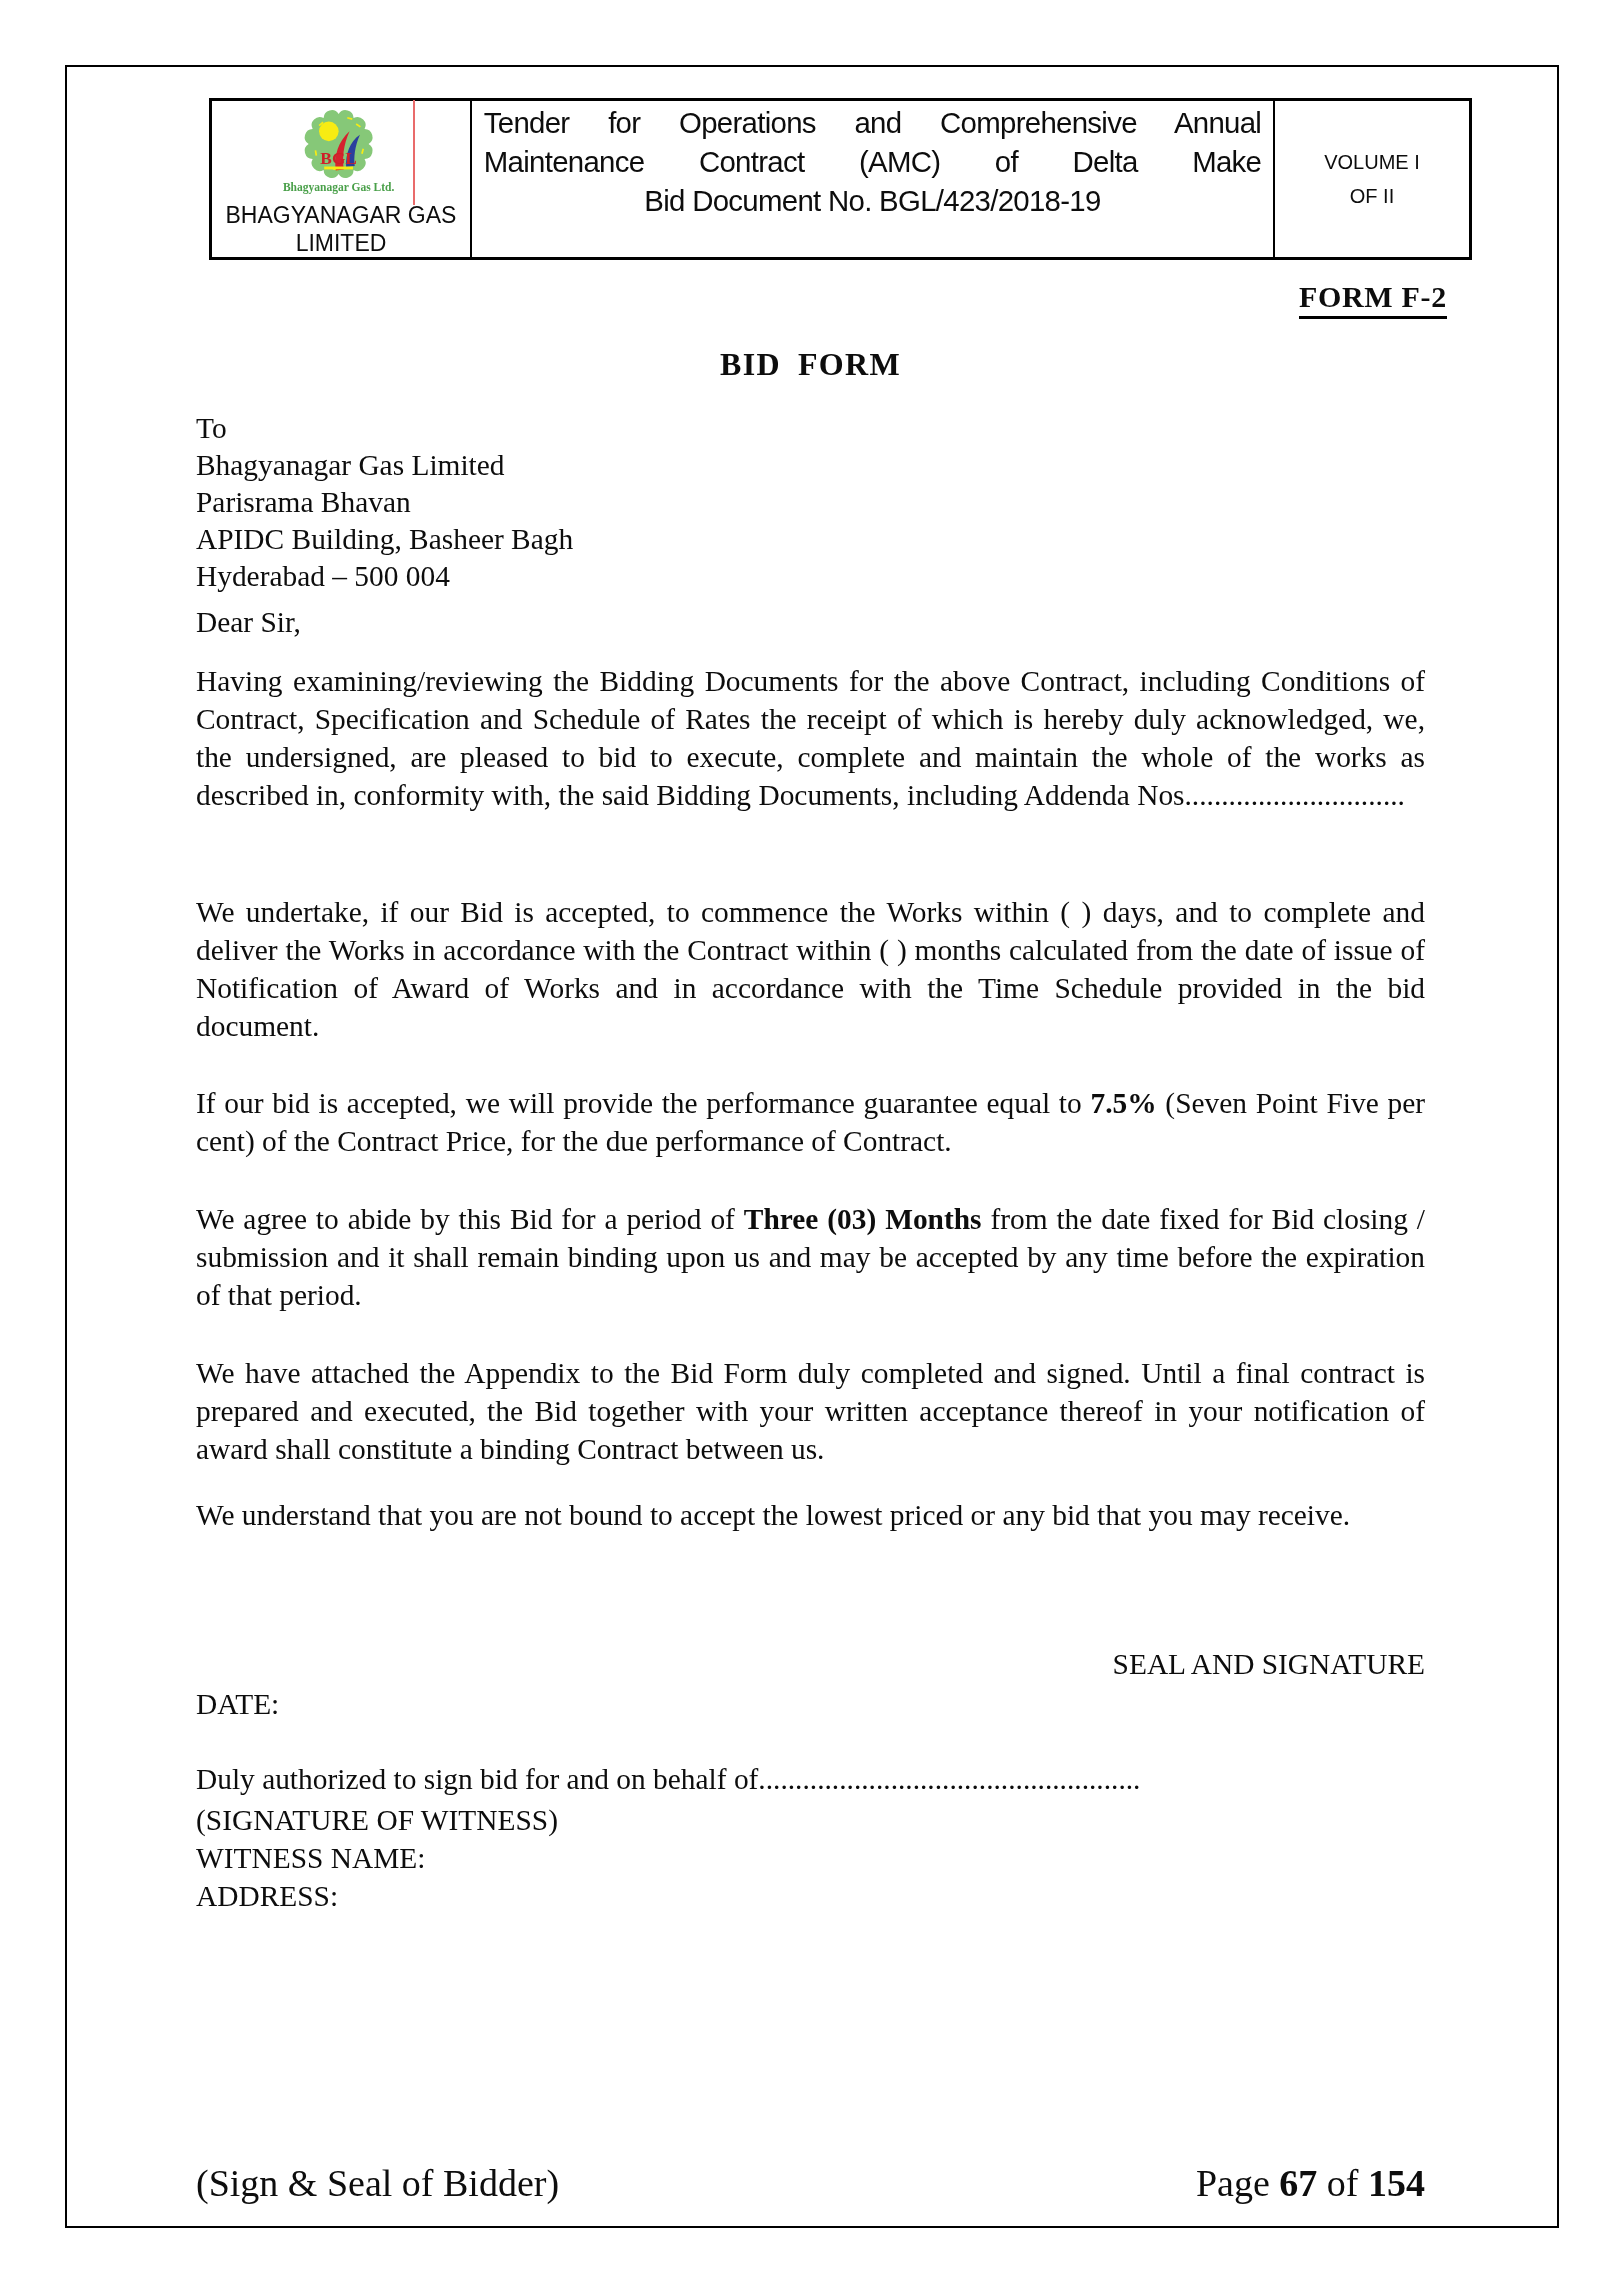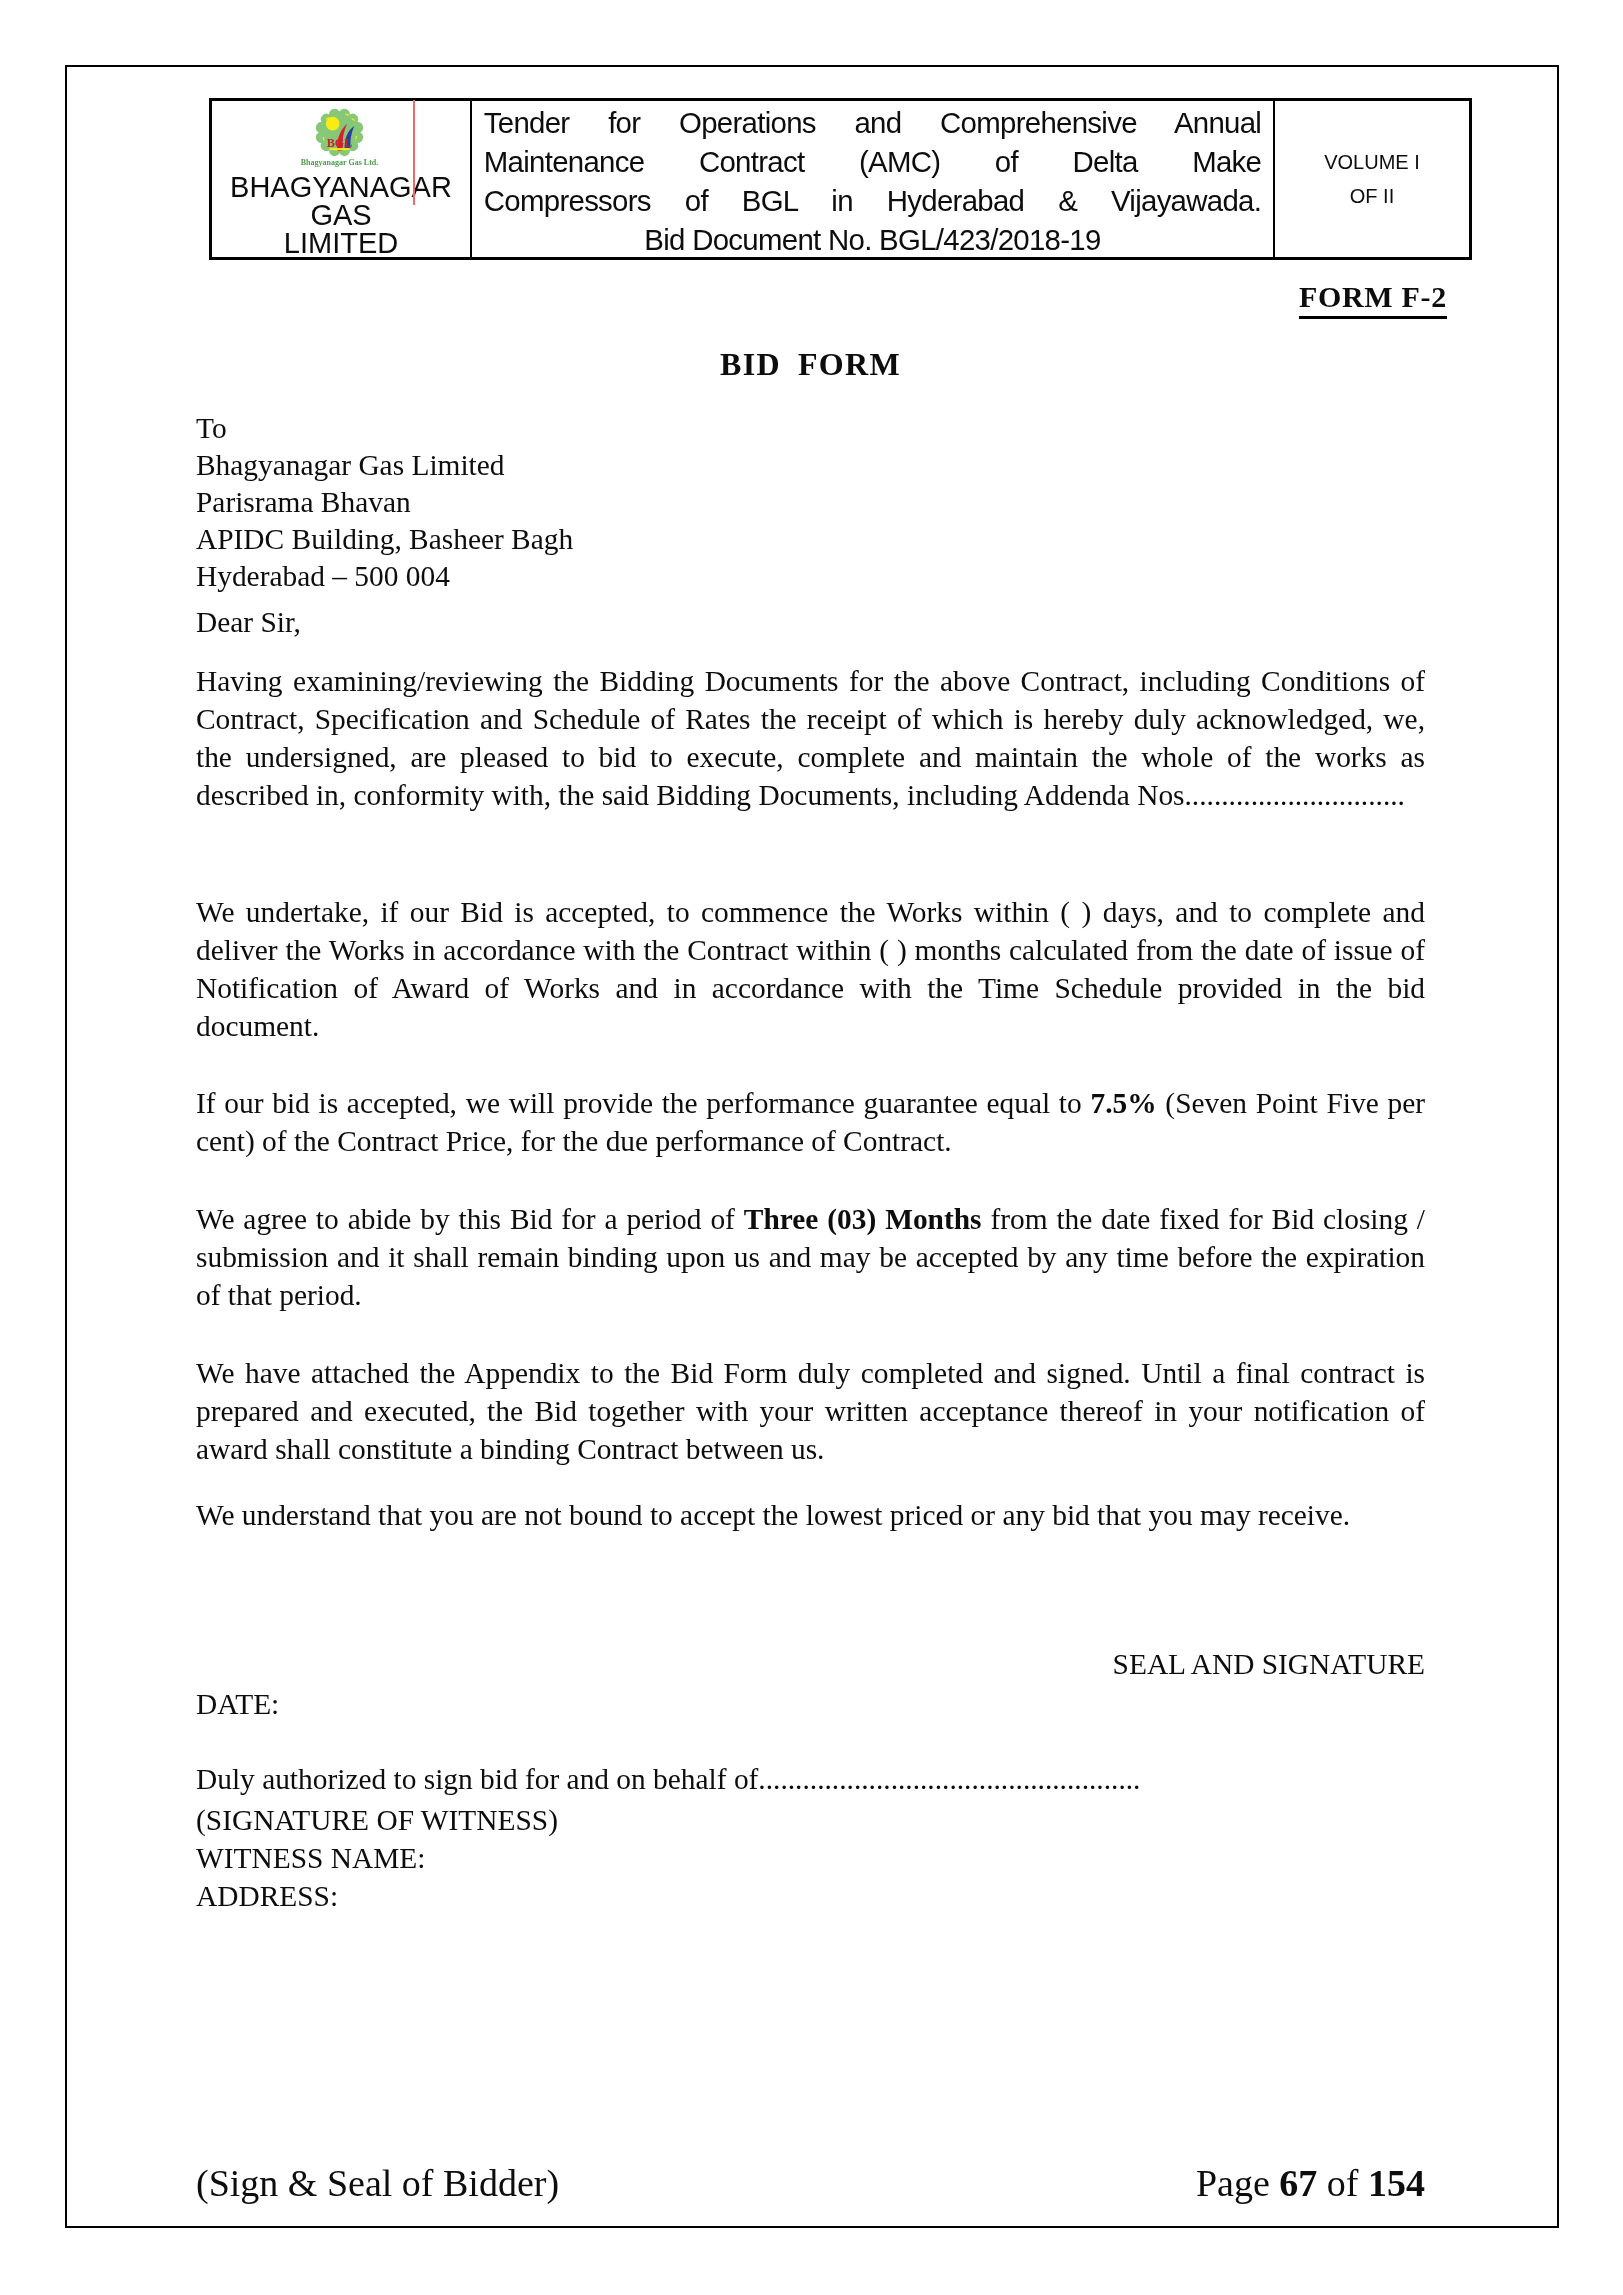--- a/index.html
+++ b/index.html
@@ -15,21 +15,21 @@
   .logo-cell{width:258px;position:relative;display:flex;flex-direction:column;
              align-items:center;padding-top:5.2px;}
   .title-cell{flex:1;border-left:2.6px solid #000;border-right:2.6px solid #000;
               padding:2px 11.8px 0;}
   .vol-cell{width:194px;display:flex;flex-direction:column;justify-content:center;
             align-items:center;}
   .tline{font-family:"Liberation Sans", sans-serif;font-size:29.4px;line-height:39px;
          text-align:justify;text-align-last:justify;letter-spacing:-0.7px;white-space:nowrap;}
   .tline.center{text-align:center;text-align-last:center;white-space:normal;}
   .vol-line{font-family:"Liberation Sans", sans-serif;font-size:20px;line-height:34px;}
-  .company{font-family:"Liberation Sans", sans-serif;font-size:29px;line-height:28px;
+  .company{font-family:"Liberation Sans", sans-serif;font-size:23px;line-height:28px;
            text-align:center;margin-top:2.6px;letter-spacing:0;}
   .red-line{position:absolute;left:201px;top:-1.3px;width:2px;height:105px;background:#e96b6b;}
   .logo-svg{display:block;}
 
   
   .abs{position:absolute;}
   .serif{font-family:"Liberation Serif", serif;}
   .form-ref{top:280px;right:176px;font-size:30px;font-weight:bold;letter-spacing:0.7px;
             border-bottom:3.9px solid #000;padding-bottom:2px;}
   .bid-form{top:346px;left:196px;width:1229px;text-align:center;font-size:32px;
@@ -78,21 +78,20 @@
       <div class="company">
         <div>BHAGYANAGAR GAS</div>
         <div>LIMITED</div>
       </div>
       <div class="red-line"></div>
     </div>
 
     <div class="hdr-cell title-cell">
       <div class="tline">Tender for Operations and Comprehensive Annual</div>
       <div class="tline">Maintenance Contract (AMC) of Delta Make</div>
-      <div class="tline">Compressors of BGL in Hyderabad &amp; Vijayawada.</div>
       <div class="tline center">Bid Document No. BGL/423/2018-19</div>
     </div>
 
     <div class="hdr-cell vol-cell">
       <div class="vol-line">VOLUME I</div>
       <div class="vol-line">OF II</div>
     </div>
   </div>
 
   <div class="abs form-ref serif">FORM F-2</div>

